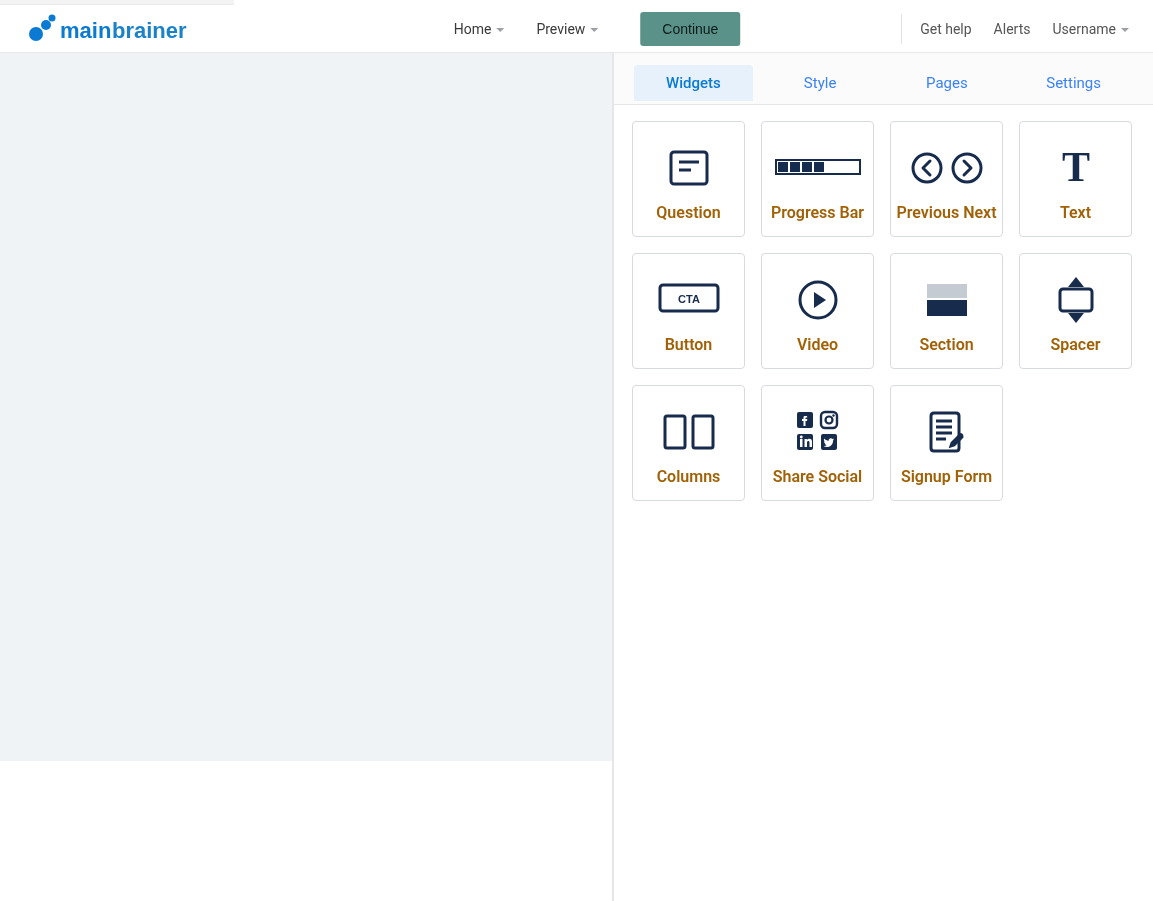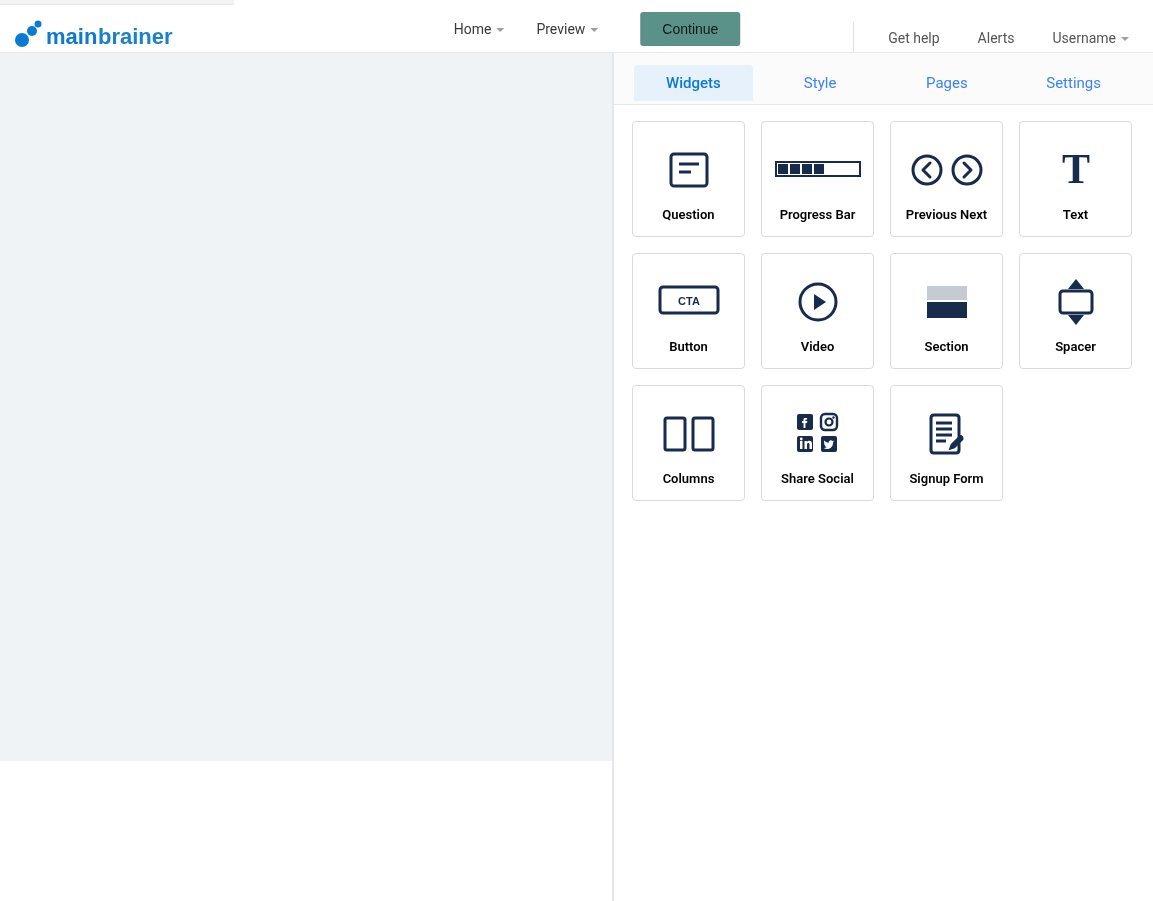--- a/index.html
+++ b/index.html
@@ -19,22 +19,22 @@
   .topbar {
     display: flex;
     align-items: center;
     height: 48px;
     border-bottom: 1px solid #e8e8ea;
     background: #fff;
     position: relative;
   }
   .logo {
     display: flex;
-    align-items: flex-end;
-    padding-left: 4px;
+    align-items: center;
+    padding-left: 18px;
     height: 100%;
   }
   .logo svg { display: block; }
   .nav-center {
     position: absolute;
     left: 50%;
     transform: translateX(-56%);
     display: flex;
     align-items: center;
     gap: 24px;
@@ -64,22 +64,22 @@
     padding: 9px 22px;
     font-size: 14px;
     cursor: pointer;
     border: none;
     margin-left: 14px;
   }
   .nav-right {
     position: absolute;
     right: 20px;
     display: flex;
-    align-items: flex-end;
-    gap: 30px;
+    align-items: center;
+    gap: 14px;
     height: 100%;
   }
   .divider-v {
     width: 1px;
     height: 30px;
     background: #e1e1e4;
   }
   .nav-right .nav-item { color: #555; }
   
   
@@ -149,23 +149,23 @@
   }
   .widget-icon {
     flex: 1;
     display: flex;
     align-items: center;
     justify-content: center;
     width: 100%;
     color: #172b4d;
   }
   .widget-label {
-    font-size: 13px;
+    font-size: 16px;
     font-weight: 600;
-    color: #000000;
+    color: #a16207;
     text-align: left;
   }
   svg { display: block; }
 </style>
 </head>
 <body>
 
 <div class="browser-bar"></div>
 
 <div class="topbar">

